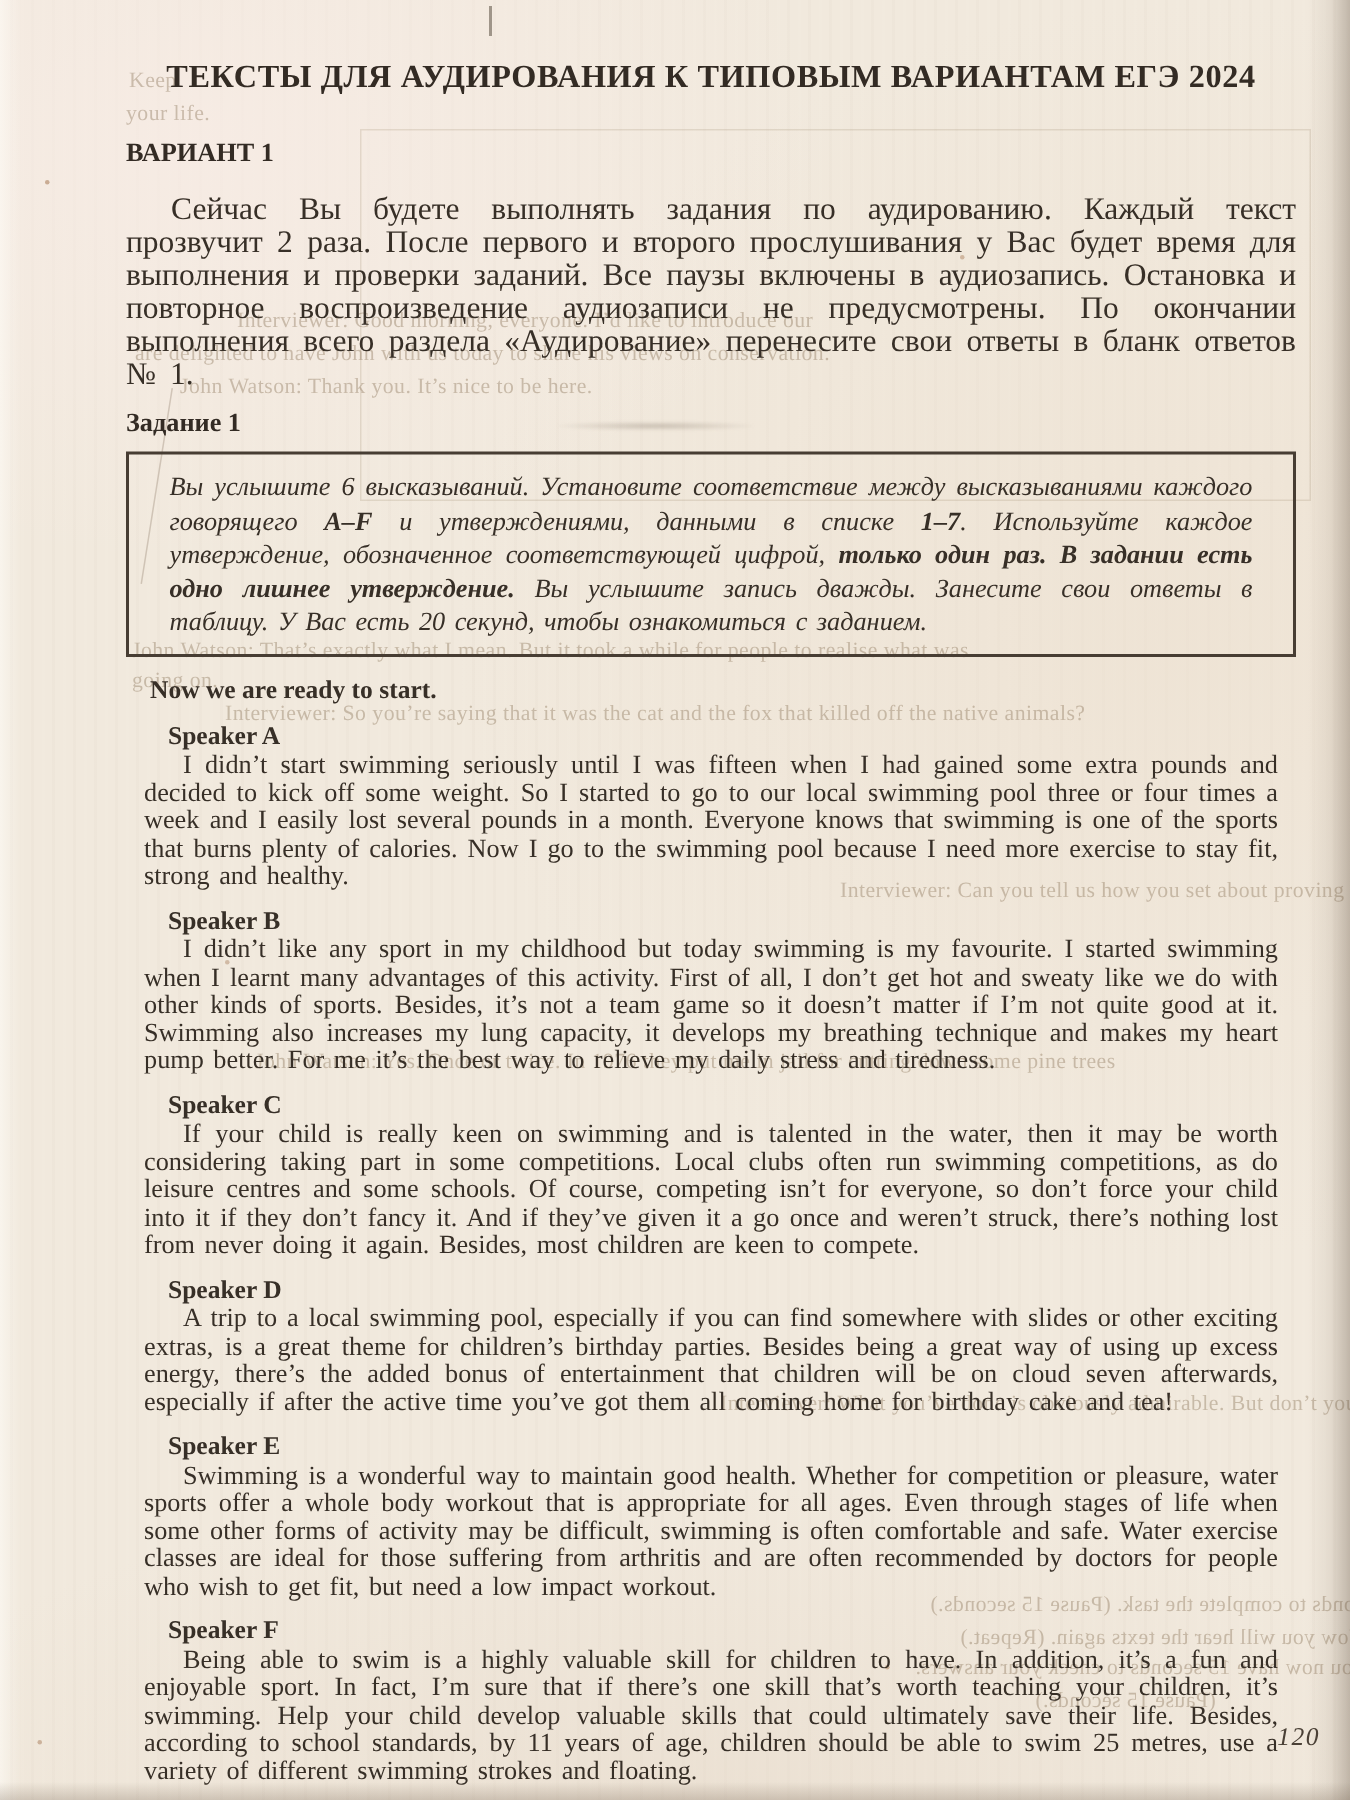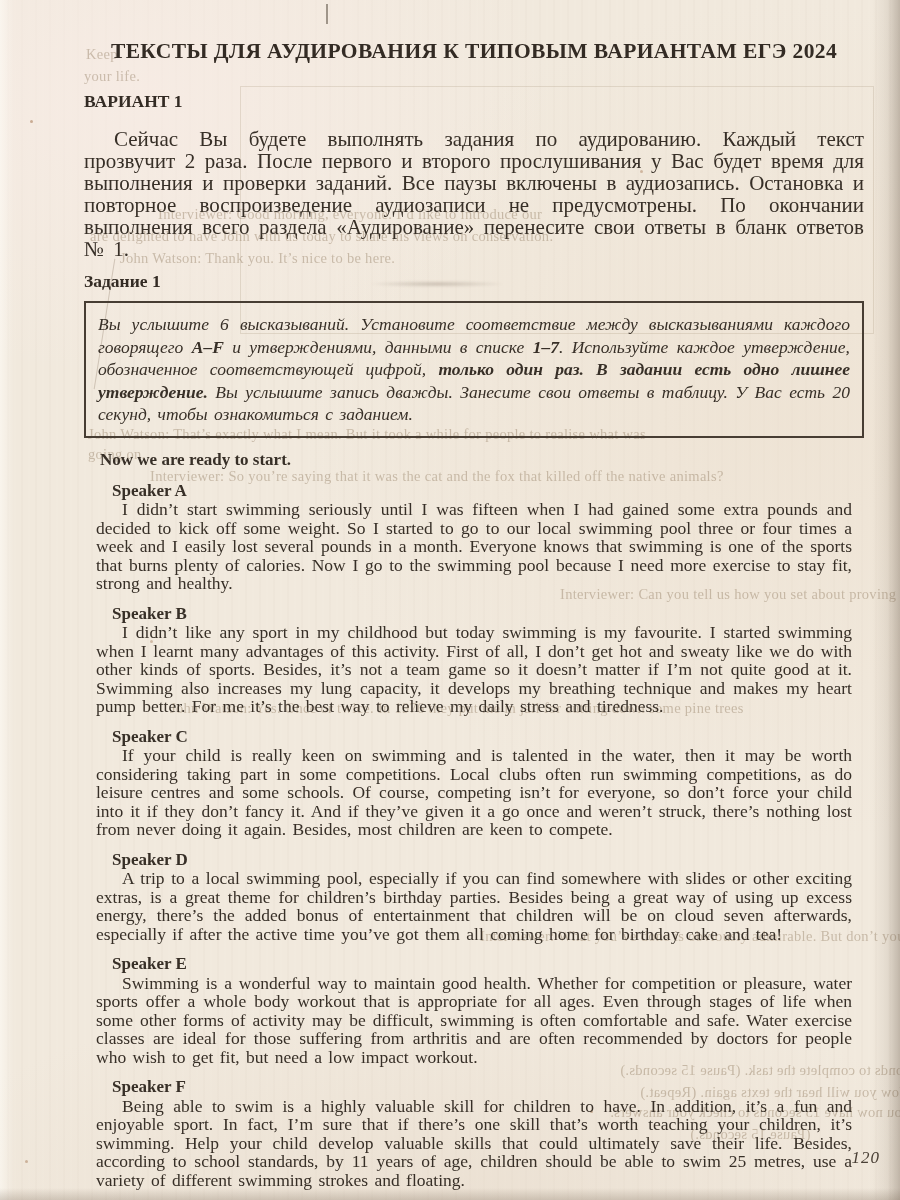--- a/index.html
+++ b/index.html
@@ -53,21 +53,21 @@
     margin: 10px 0 0;
     font-size: 17.5px;
     line-height: 22px;
     font-weight: 700;
     text-align: left;
     color: #332b24;
   }
   .task-box {
     margin: 9px 0 0;
     border: 2px solid #473d33;
-    padding: 10px 12px;
+    padding: 10px 27px;
     font-style: italic;
     font-size: 17.5px;
     line-height: 22.5px;
     text-align: justify;
     word-spacing: 2px;
   }
   .task-box .seg-bold { font-weight: 700; }
   p.ready {
     margin: 12px 0 0;
     font-size: 17px;

